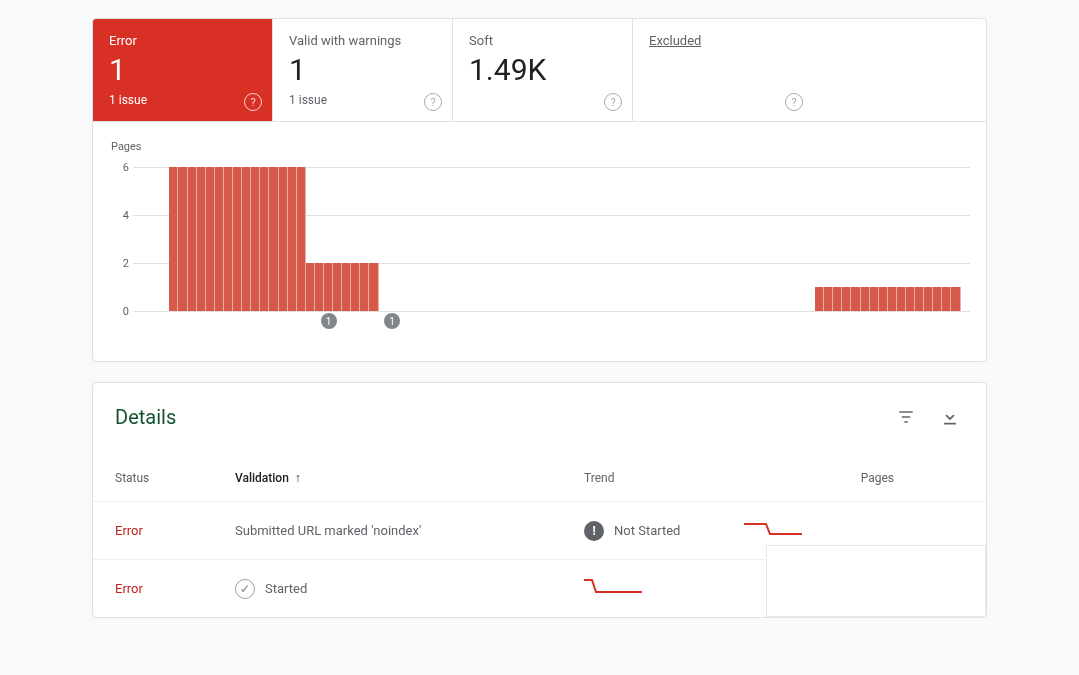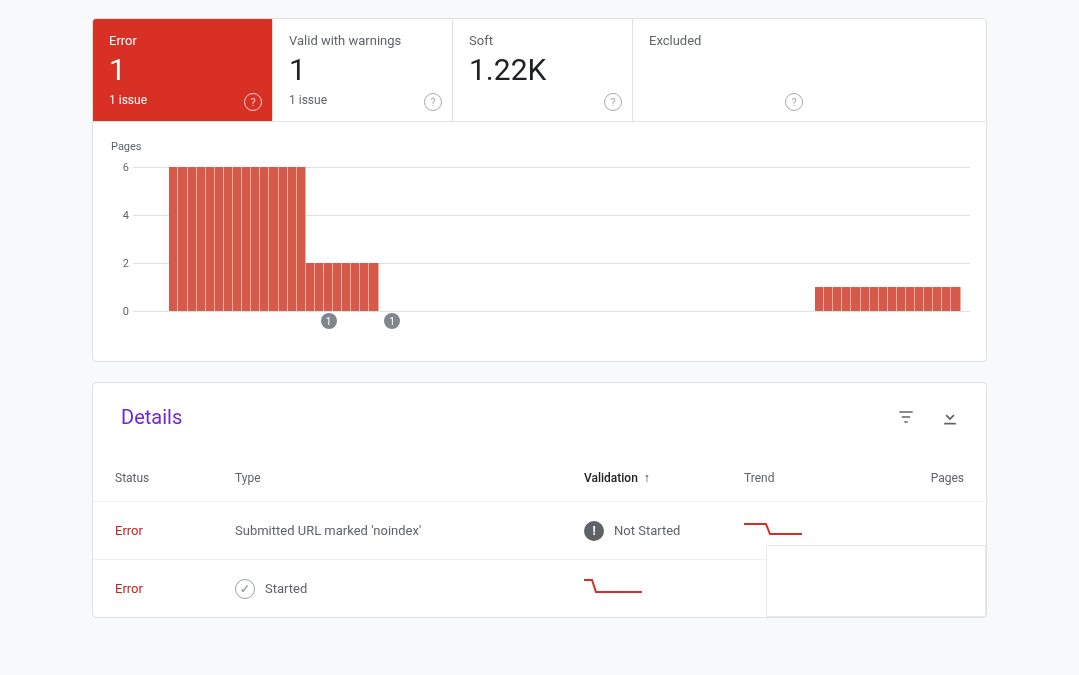--- a/index.html
+++ b/index.html
@@ -22,21 +22,21 @@
     display: flex;
     border-bottom: 1px solid #e0e0e0;
   }
   .stat {
     width: 180px;
     padding: 14px 16px 14px 16px;
     border-right: 1px solid #e0e0e0;
     position: relative;
     cursor: pointer;
   }
-  .stat:last-child { border-right: none; }
+  .stat:last-child { border-right: none; text-decoration: underline; }
   .stat.active {
     background: #d93025;
     color: #fff;
   }
   .stat .lbl { font-size: 13px; }
   .stat .val { font-size: 30px; font-weight: 400; margin-top: 4px; color: #202124; }
   .stat.active .val { color: #fff; }
   .stat .sub { font-size: 12px; margin-top: 6px; }
   .stat .help {
     position: absolute;
@@ -103,21 +103,21 @@
     display:flex; justify-content:space-between;
     font-size:11px;color:#5f6368;
   }
 
   
   .details { margin-top: 20px; }
   .details-head {
     display:flex; align-items:center; justify-content:space-between;
     padding: 20px 22px 12px 22px;
   }
-  .details-head h2 { font-size: 20px; font-weight: 400; color:#6d28d9;margin-left:6px; }
+  .details-head h2 { font-size: 20px; font-weight: 400; color:#14532d; }
   .icon-btn { width:28px;height:28px; display:flex; align-items:center; justify-content:center; cursor:pointer; color:#5f6368; }
   .details-actions { display:flex; gap:16px; }
 
   .table-head, .row {
     display:grid;
     grid-template-columns: 120px 1fr 160px 150px 70px;
     align-items:center;
     padding: 16px 22px;
     border-top: 1px solid #eee;
     font-size: 13px;
@@ -154,21 +154,21 @@
       <div class="help">?</div>
     </div>
     <div class="stat">
       <div class="lbl">Valid with warnings</div>
       <div class="val">1</div>
       <div class="sub">1 issue</div>
       <div class="help">?</div>
     </div>
     <div class="stat">
       <div class="lbl">Soft</div>
-      <div class="val">1.22K</div>
+      <div class="val">1.49K</div>
       <div class="help">?</div>
     </div>
     <div class="stat">
       <div class="lbl">Excluded</div>
       <div class="help">?</div>
     </div>
   </div>
 
   <div class="chart-wrap">
     <div class="ylabel">Pages</div>
@@ -376,21 +376,20 @@
       <div class="icon-btn">
         <svg width="20" height="20" viewBox="0 0 24 24" fill="currentColor">
             <path d="M12 3v10l4-4 1.4 1.4L12 16 6.6 10.4 8 9l4 4V3h0zM5 19h14v2H5z"></path>
           </svg>
       </div>
     </div>
   </div>
 
   <div class="table-head">
     <div>Status</div>
-    <div>Type</div>
     <div class="sortable">
       <span>Validation</span>
       <span>↑</span>
     </div>
     <div>Trend</div>
     <div class="pages-col">Pages</div>
   </div>
 
   <div class="row">
     <div class="err-text">Error</div>

